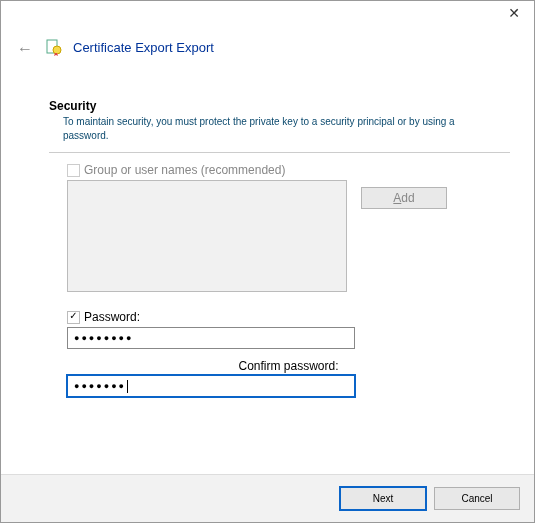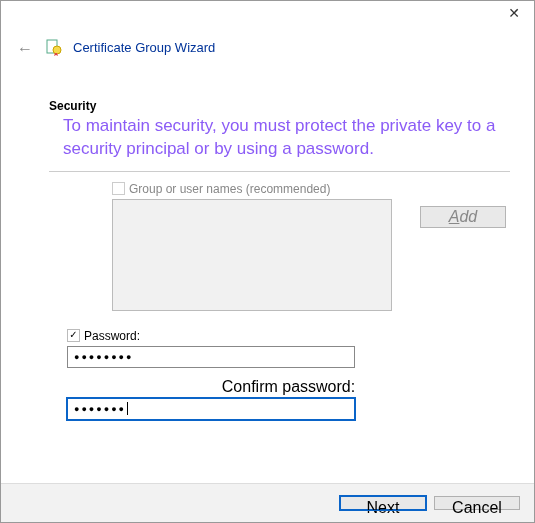--- a/index.html
+++ b/index.html
@@ -69,38 +69,37 @@
   .content {
     flex: 1;
     padding: 28px 24px 10px 48px;
   }
   .section-title {
     font-weight: bold;
     font-size: 12px;
     margin-bottom: 2px;
   }
   .section-desc {
-    font-size: 17px;
-    color: #8b5cf6;
+    font-size: 10px;
+    color: #0c4a6e;
     padding-left: 14px;
     padding-right: 10px;
     line-height: 1.35;
     margin-bottom: 10px;
   }
   .divider {
     border: none;
     border-top: 1px solid #ccc;
     margin: 0 0 10px 0;
   }
   .group-row {
     display: flex;
     align-items: flex-start;
-    gap: 28px;
+    gap: 14px;
     padding-left: 18px;
-    justify-content: flex-end;
   }
   .group-left { flex: 0 0 280px; }
   .group-right { flex: 0 0 90px; padding-top: 24px; }
   .chk-row {
     display: flex;
     align-items: center;
     gap: 4px;
     margin-bottom: 3px;
     color: #888;
   }
@@ -122,43 +121,42 @@
     border: 1px solid #bbb;
     background: #f1f1f1;
   }
   .win-btn {
     display: block;
     width: 86px;
     height: 22px;
     border: 1px solid #b5b5b5;
     background: #e9e9e9;
     color: #888;
-    font-size: 16px;
+    font-size: 12px;
     text-align: center;
     line-height: 20px;
     margin-bottom: 8px;
     cursor: default;
-    font-style: italic;
   }
   .win-btn .ul { text-decoration: underline; }
   .pwd-section {
     padding-left: 18px;
     margin-top: 18px;
     text-align: center;
   }
   .chk-row.enabled { color: #000; }
   .chk.checked::after {
     content: "✓";
     color: #000;
     font-size: 10px;
     position: relative;
     top: -1px;
   }
   .pwd-label {
-    font-size: 16px;
+    font-size: 12px;
     margin: 10px 0 2px 0;
   }
   .pwd-input {
     width: 288px;
     height: 22px;
     border: 1px solid #888;
     padding: 0 6px;
     font-size: 12px;
     letter-spacing: 1px;
     font-family: Arial, sans-serif;
@@ -185,24 +183,24 @@
   .footer {
     border-top: 1px solid #ddd;
     background: #f2f2f2;
     padding: 12px 14px;
     display: flex;
     justify-content: flex-end;
     gap: 8px;
   }
   .footer .btn {
     width: 86px;
-    height: 14px;
+    height: 23px;
     border: 1px solid #b0b0b0;
     background: #e8e8e8;
-    font-size: 16px;
+    font-size: 10px;
     text-align: center;
     line-height: 21px;
     cursor: pointer;
   }
   .footer .btn.primary {
     border: 1px solid #0a64c8;
     outline: 1px solid #0a64c8;
   }
 </style>
 </head>
@@ -220,21 +218,21 @@
     <div class="back-arrow">
       <span>←</span>
     </div>
     <span class="wizard-icon">
       <svg width="18" height="18" viewBox="0 0 18 18">
         <rect x="2" y="2" width="10" height="13" fill="#fff" stroke="#5a8" stroke-width="1"></rect>
         <circle cx="12" cy="12" r="4" fill="#f6d94c" stroke="#c9a400" stroke-width="1"></circle>
         <path d="M10 15 L9 18 L11 17 L13 18 L12 15" fill="#d44"></path>
       </svg>
     </span>
-    <span class="wizard-title">Certificate Group Wizard</span>
+    <span class="wizard-title">Certificate Export Export</span>
   </div>
 
   <div class="content">
     <div class="section-title">Security</div>
     <div class="section-desc">To maintain security, you must protect the private key to a security principal or by using a password.</div>
     <hr class="divider">
 
     <div class="group-row">
       <div class="group-left">
         <div class="chk-row">

